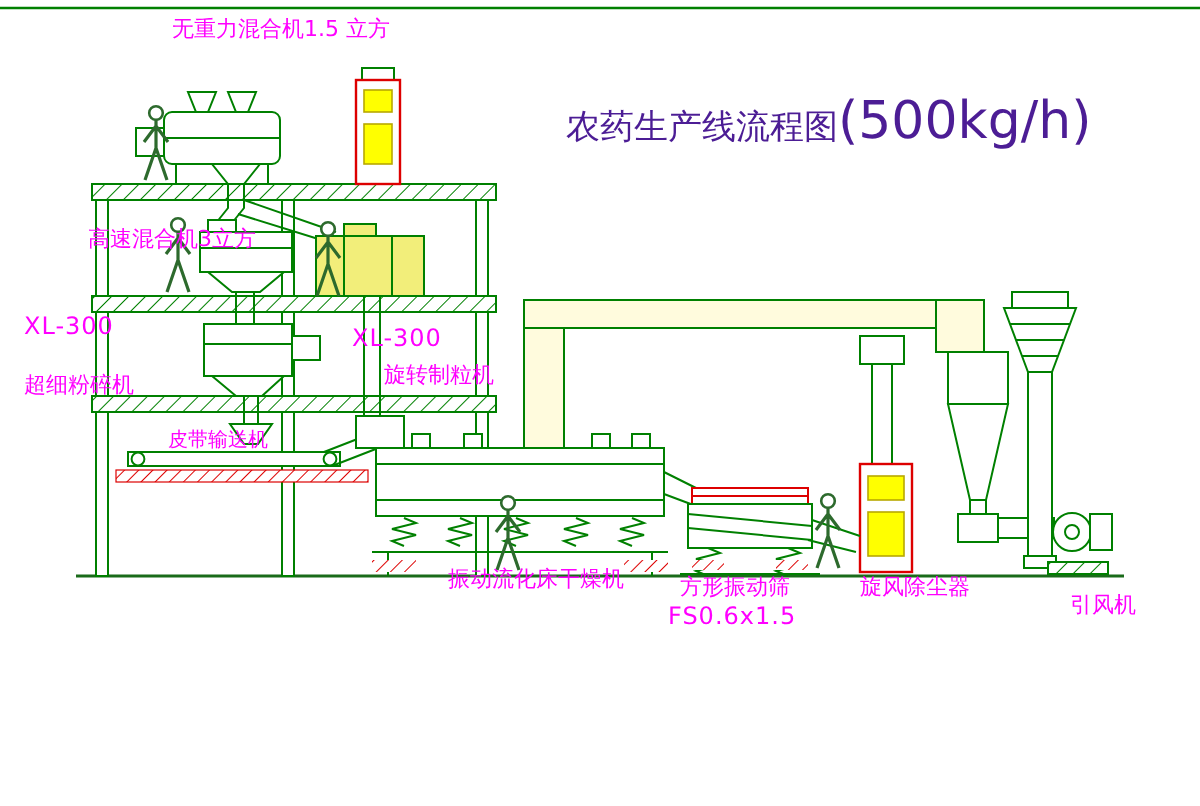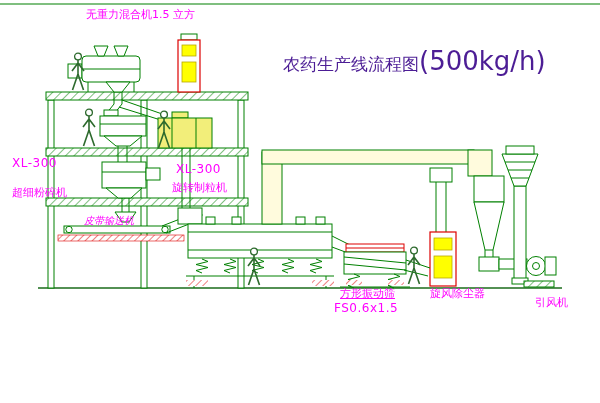--- a/index.html
+++ b/index.html
@@ -3,21 +3,21 @@
 <meta charset="utf-8">
 <style>
   * { margin:0; padding:0; box-sizing:border-box; }
   html,body { background:#ffffff; }
   body { font-family:"DejaVu Sans","Liberation Sans",sans-serif; }
   #stage { position:relative; width:600px; height:403px; background:#ffffff; overflow:hidden; }
   #stage svg { position:absolute; left:0; top:0; }
   .lbl { position:absolute; color:#ff00ff; white-space:nowrap; line-height:1.1; }
   .model { font-size:12px; letter-spacing:.5px; }
   .small { font-size:11px; }
-  .tiny  { font-size:10px;font-style:italic; }
+  .tiny  { font-size:10px; }
   #title { position:absolute; left:283px; top:46px; color:#4c1d95; white-space:nowrap; }
   #title .t   { font-size:17px; }
   #title .cap { font-size:26px; }
 </style>
 </head>
 <body>
 
 <div id="stage">
 
   <svg width="600" height="403" viewBox="0 0 600 403">
@@ -184,22 +184,24 @@
       <use href="#person-sym" x="89" y="108"></use>
       <use href="#person-sym" x="164" y="110"></use>
       <use href="#person-sym" x="254" y="247"></use>
       <use href="#person-sym" x="414" y="246"></use>
     </g>
   </svg>
 
   <div id="title"><span class="t">农药生产线流程图</span><span class="cap">(500kg/h)</span></div>
 
   <div class="lbl small" style="left:86px; top:9px;">无重力混合机1.5 立方</div>
+  <div class="lbl small" style="left:44px; top:114px;">高速混合机3立方</div>
   <div class="lbl model" style="left:12px; top:157px;">XL-300</div>
   <div class="lbl small" style="left:12px; top:177px;margin-top:10px;">超细粉碎机</div>
   <div class="lbl model" style="left:176px; top:163px;">XL-300</div>
-  <div class="lbl small" style="left:172px; top:182px;">旋转制粒机</div>
+  <div class="lbl small" style="left:192px; top:182px;">旋转制粒机</div>
   <div class="lbl tiny" style="left:84px; top:215px;">皮带输送机</div>
-  <div class="lbl small" style="left:340px; top:288px;text-decoration:underline;">方形振动筛</div>
+  <div class="lbl small" style="left:224px; top:284px;">振动流化床干燥机</div>
+  <div class="lbl small" style="left:340px; top:288px;">方形振动筛</div>
   <div class="lbl model" style="left:334px; top:302px;">FS0.6x1.5</div>
   <div class="lbl small" style="left:430px; top:288px;text-align:right;">旋风除尘器</div>
   <div class="lbl small" style="left:535px; top:297px;">引风机</div>
 </div>
 
 </body></html>

